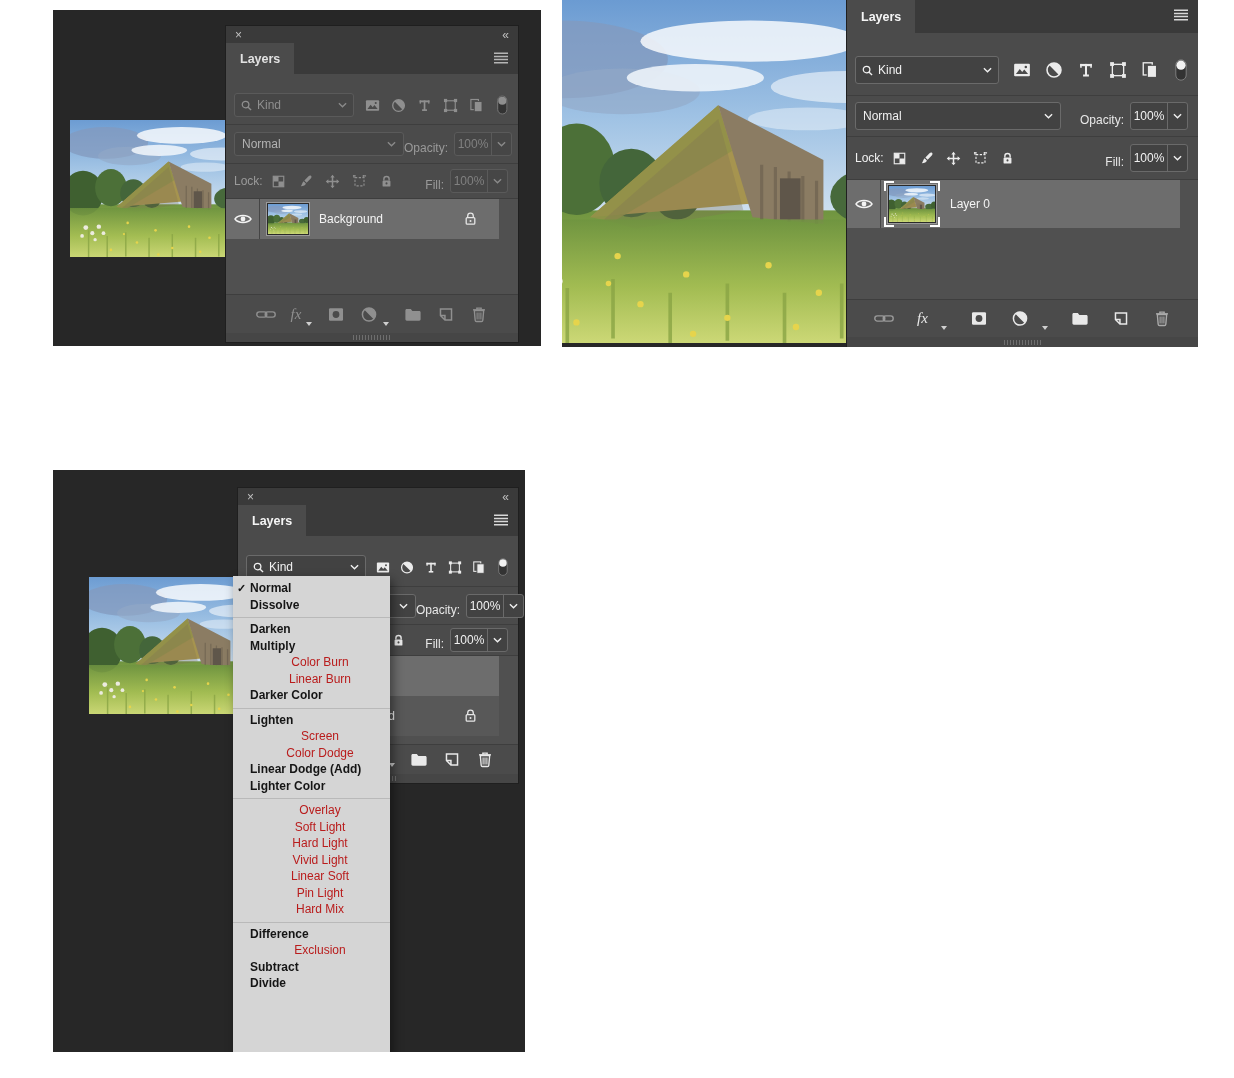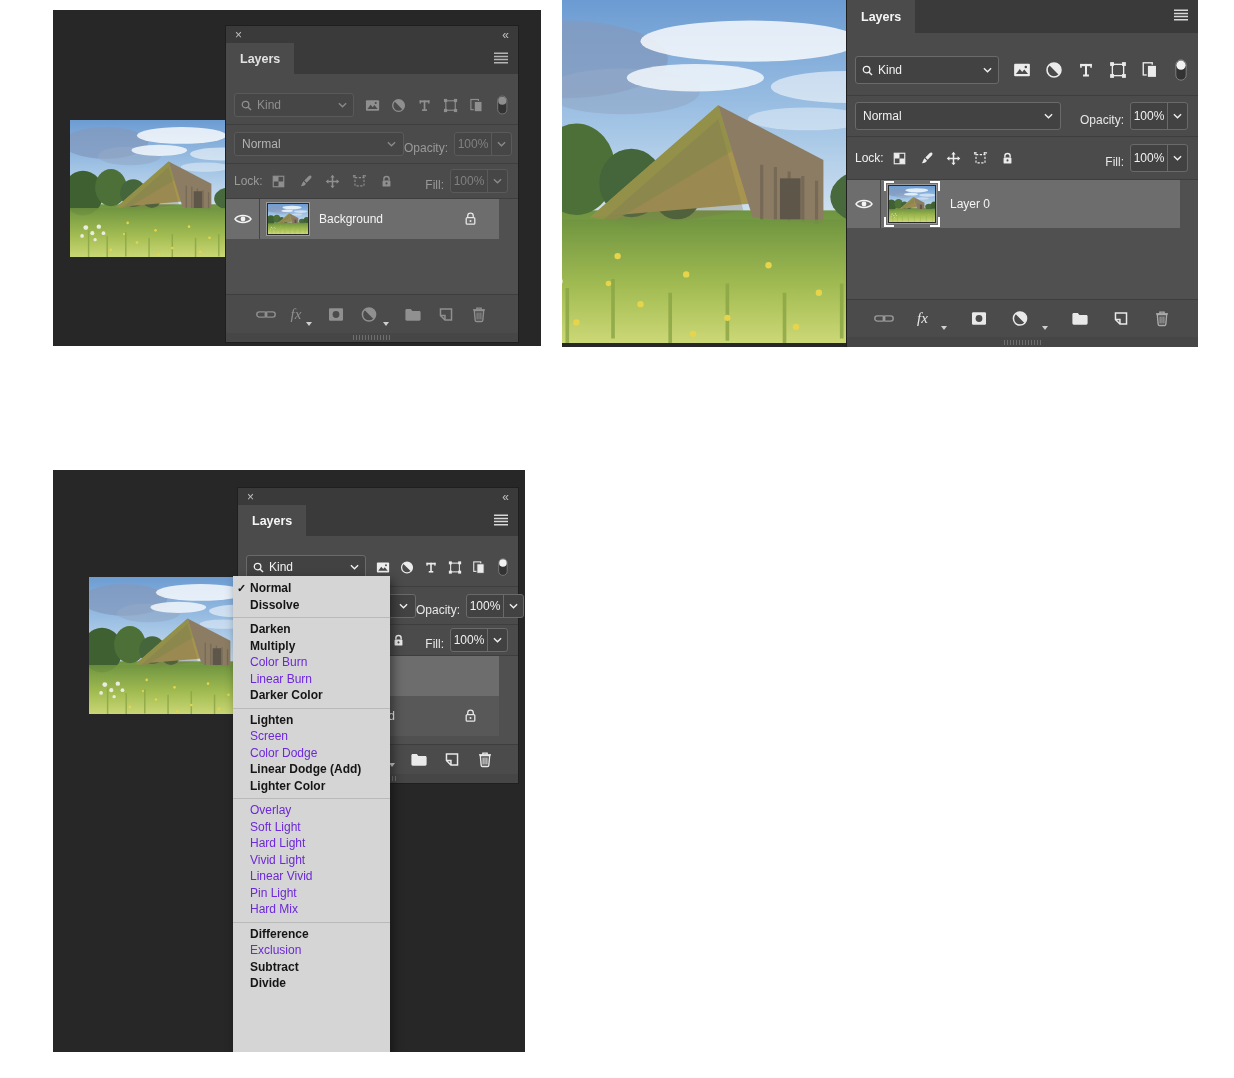--- a/index.html
+++ b/index.html
@@ -105,21 +105,21 @@
   .panel-bl .bottombar{height:29px;}
   .panel-bl .layer-row{height:40px;}
   .panel-bl .list .spacer{height:25px;}
 
   
   .blend-menu{position:absolute;width:157px;background:#d5d5d5;z-index:9;
               box-shadow:3px 4px 10px rgba(0,0,0,.45);padding-top:4px;overflow:hidden;
               font-size:12px;}
   .mi{height:16.5px;display:flex;align-items:center;color:#151515;font-weight:bold;}
   .mi .chk{width:17px;text-align:center;font-size:11px;flex:none;font-weight:bold;}
-  .mi.disabled{color:#6d28d9;font-weight:normal;}
+  .mi.disabled{color:#b91c1c;font-weight:normal;justify-content:center;}
   .menu-sep{height:1px;background:#b9b9b9;margin:4px 0 3px 0;}
   #defs-hide{position:absolute;width:0;height:0;overflow:hidden;}
 </style>
 </head>
 <body>
 
 <svg id="defs-hide" aria-hidden="true">
   <defs>
     <symbol id="i-ham" viewBox="0 0 16 12">
       <path d="M1,1.2 H15 M1,4.4 H15 M1,7.6 H15 M1,10.8 H15" stroke="currentColor" stroke-width="1.5" fill="none"></path>
@@ -1172,21 +1172,21 @@
         <div class="mi disabled">
           <span class="chk"></span>
           <span>Hard Light</span>
         </div>
         <div class="mi disabled">
           <span class="chk"></span>
           <span>Vivid Light</span>
         </div>
         <div class="mi disabled">
           <span class="chk"></span>
-          <span>Linear Vivid</span>
+          <span>Linear Soft</span>
         </div>
         <div class="mi disabled">
           <span class="chk"></span>
           <span>Pin Light</span>
         </div>
         <div class="mi disabled">
           <span class="chk"></span>
           <span>Hard Mix</span>
         </div>
         <div class="menu-sep"></div>

